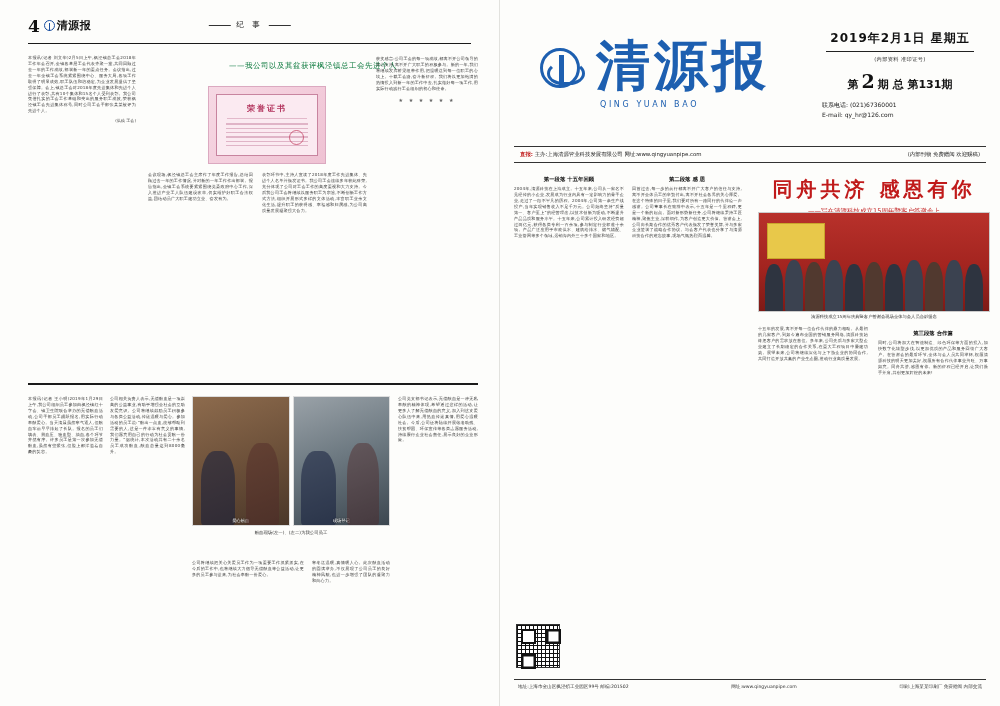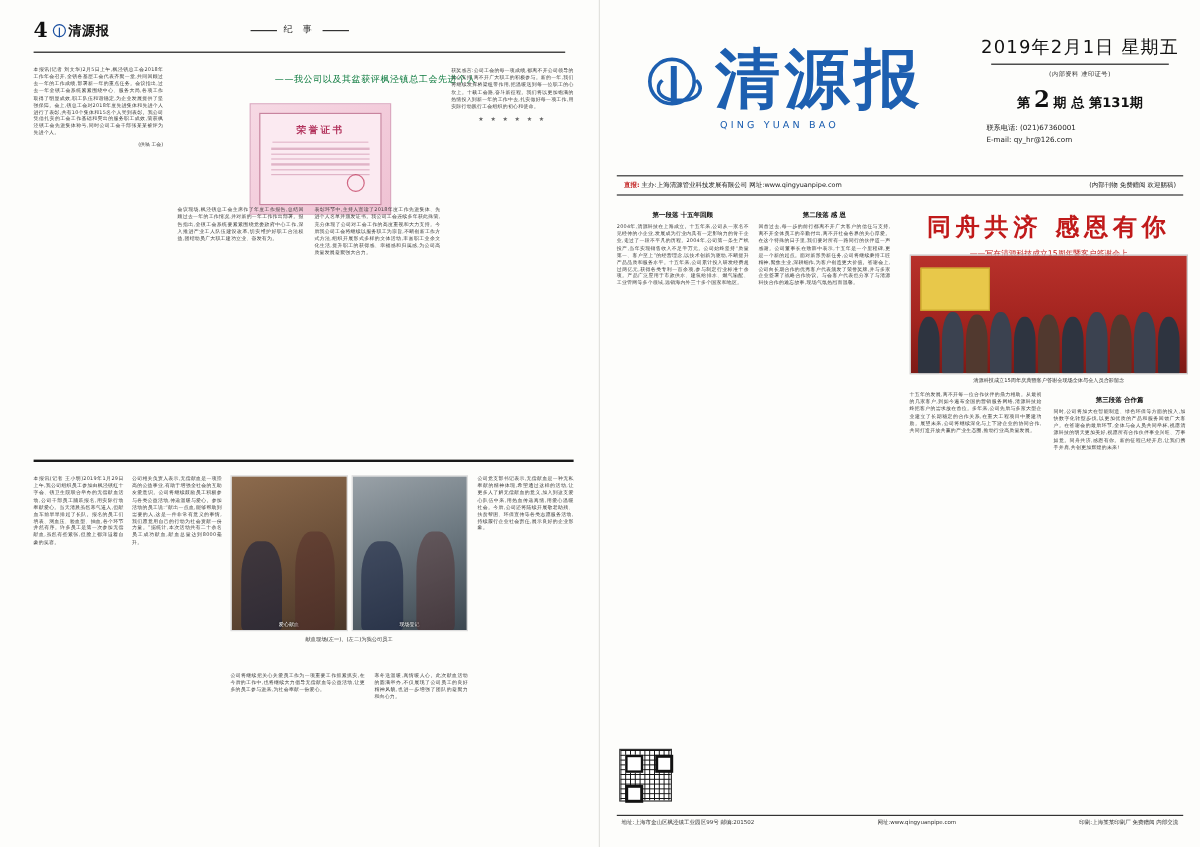--- a/index.html
+++ b/index.html
@@ -90,21 +90,21 @@
     letter-spacing:1px;
     -webkit-text-stroke:0.4px #0c7a3e;
   }
   .l-head1 .sub {
     margin-top:5px;
     font-size:7.5px; color:#0c7a3e; letter-spacing:0.5px;
   }
 
   
   .cert {
-    position:absolute; left:208px; top:86px; width:118px; height:93px;
+    position:absolute; left:208px; top:86px; width:118px; height:78px;
     background:linear-gradient(135deg,#f6d9e4 0%,#f4cfdd 40%,#efc2d3 100%);
     border:1px solid #dba9c0;
   }
   .cert-inner {
     position:absolute; inset:7px;
     border:1.2px solid #c8849f;
     background:#fbeaf1;
   }
   .cert-title {
     text-align:center; margin-top:8px;
@@ -200,21 +200,21 @@
   }
   .r-pinyin {
     position:absolute; left:82px; top:62px;
     font-size:8px; color:#1d5fb0; letter-spacing:2.6px;
   }
 
   .r-issue {
     position:absolute; right:16px; top:30px; width:168px; text-align:center;
   }
   .r-date {
-    font-size:15px; color:#111; letter-spacing:1px; font-weight:normal;
+    font-size:12px; color:#111; letter-spacing:1px; font-weight:bold;
   }
   .r-date-rule{ height:1px;background:#222;margin:4px 10px;}
   .r-small { font-size:5.2px; color:#333; letter-spacing:.4px; margin-top:2px;}
   .r-no {
     margin-top:7px; font-size:11px; color:#111; font-weight:bold;
     display:flex; align-items:baseline; justify-content:center; gap:3px;
   }
   .r-no .big {
     font-family:"DejaVu Serif","Liberation Serif",serif;
     font-size:19px; color:#111;

